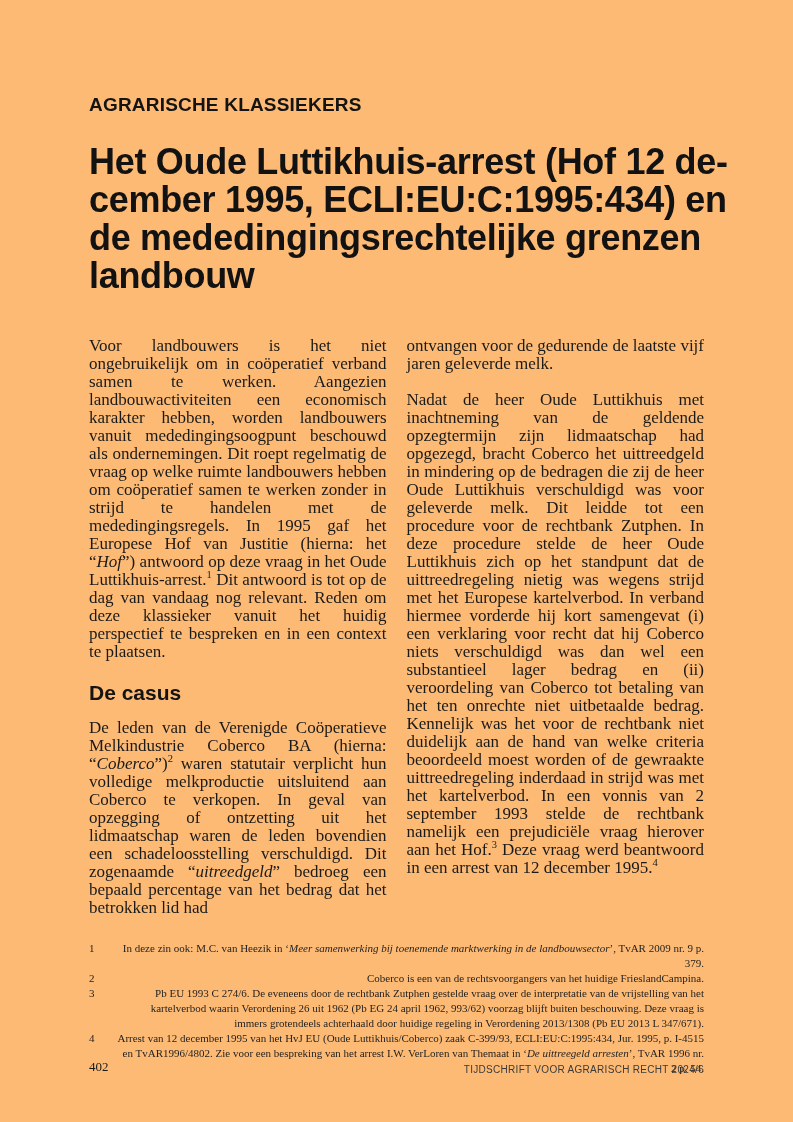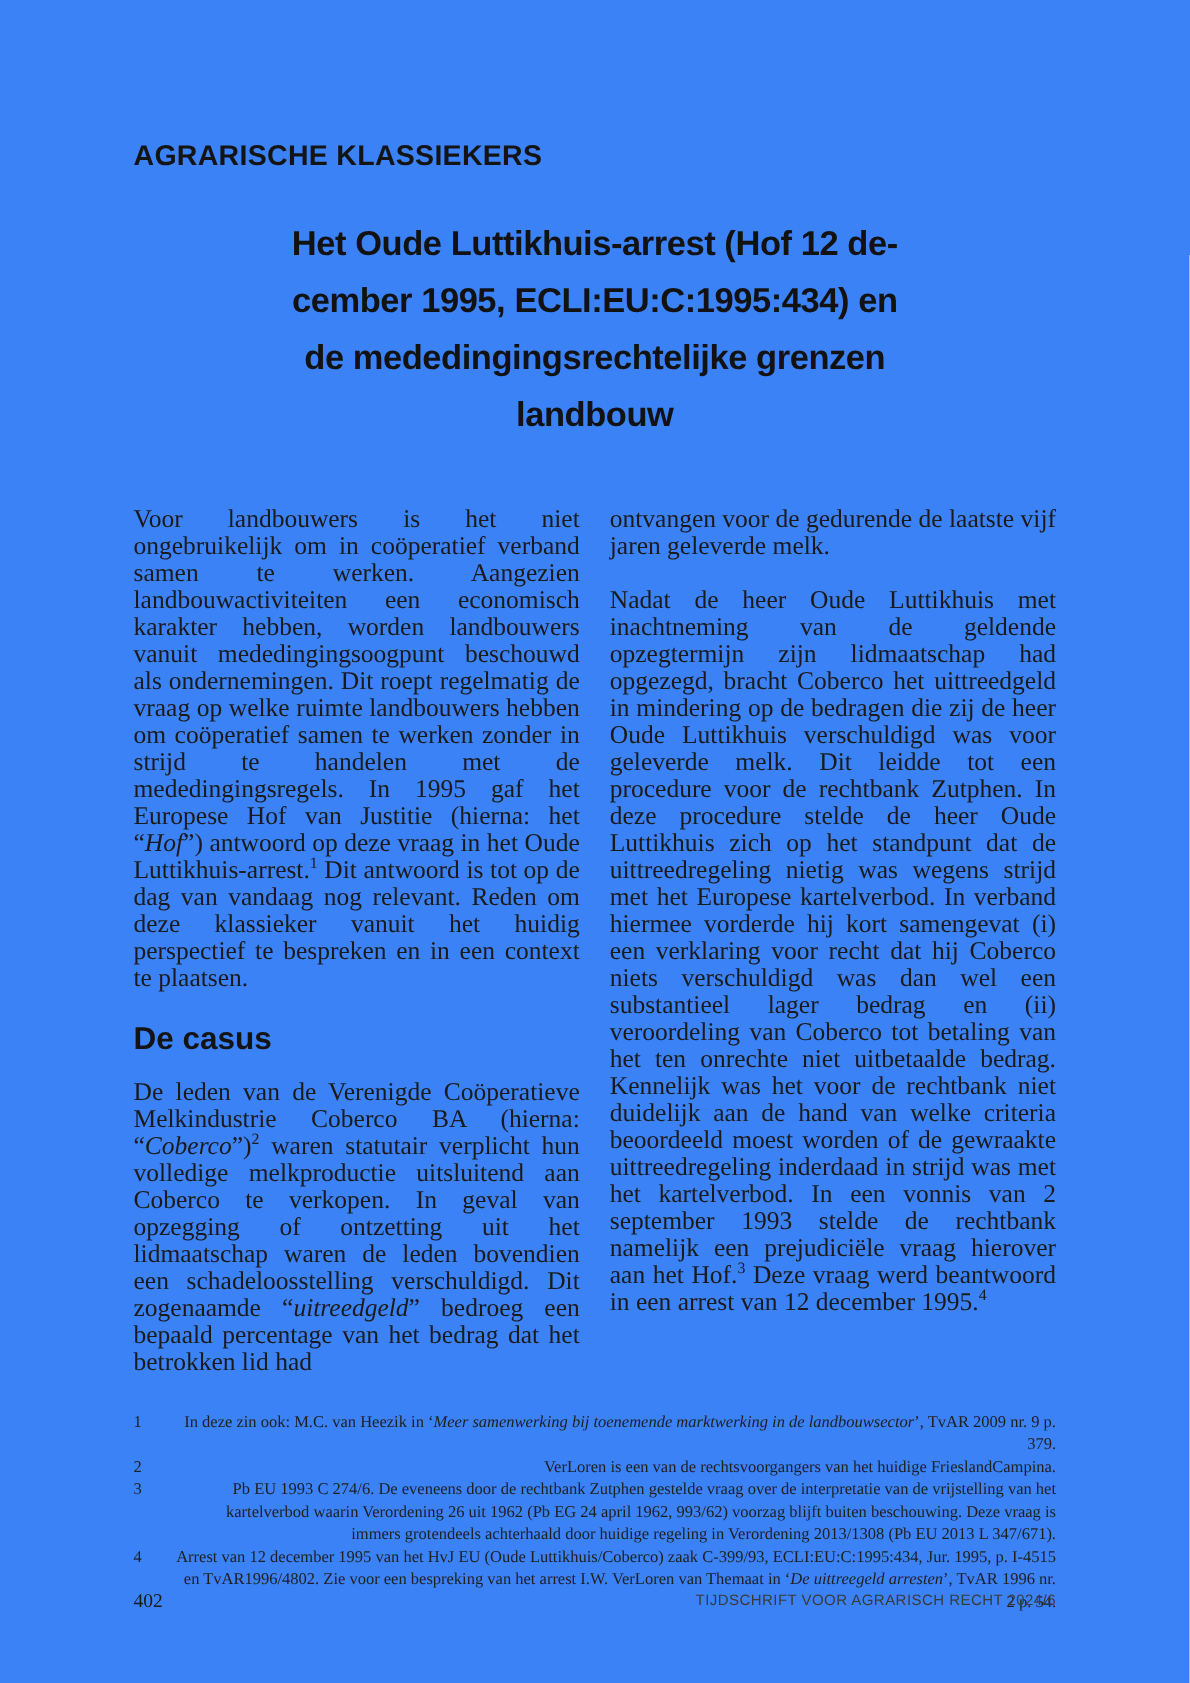--- a/index.html
+++ b/index.html
@@ -1,42 +1,41 @@
 <!DOCTYPE html>
 <html lang="nl"><head>
 <meta charset="utf-8">
 <style>
   html, body { margin: 0; padding: 0; background: #e8e8e8; }
   .page {
     position: relative;
     width: 793px;
     height: 1122px;
     margin: 0 auto;
-    background: #3b82f6;
+    background: #fdba74;
     color: #161616;
     overflow: hidden;
   }
   .content { padding: 94px 89px 0 89px; }
 
   .kicker {
     font-family: "Liberation Sans", sans-serif;
     font-weight: 700;
     font-size: 19px;
     letter-spacing: 0.2px;
     color: #141414;
   }
   .title {
     margin: 27px 0 0 0;
     font-family: "Liberation Sans", sans-serif;
     font-weight: 700;
-    font-size: 23px;
+    font-size: 36px;
     line-height: 38px;
     letter-spacing: -0.3px;
     color: #121212;
-    text-align: center;
   }
   .title .title-line { white-space: nowrap; }
   .author {
     margin-top: 15px;
     font-family: "Liberation Serif", serif;
     font-size: 15px;
     color: #222;
   }
   .columns {
     margin-top: 42px;
@@ -75,21 +74,21 @@
   .fn { display: grid; grid-template-columns: 28px 1fr; }
   .fn-text { text-align: right; }
   .fn-text i { font-style: italic; }
   .footer {
     position: absolute;
     left: 89px;
     right: 89px;
     top: 1059px;
     display: flex;
     justify-content: space-between;
-    align-items: center;
+    align-items: flex-end;
   }
   .page-num {
     font-family: "Liberation Serif", serif;
     font-size: 13px;
     color: #1a1a1a;
   }
   .journal {
     font-family: "Liberation Sans", sans-serif;
     font-size: 10px;
     letter-spacing: 0.3px;
@@ -125,21 +124,21 @@
     </div>
   </div>
 
   <div class="footnotes">
     <div class="fn">
       <span class="fn-num">1</span>
       <span class="fn-text"><span>In deze zin ook: M.C. van Heezik in ‘</span><i>Meer samenwerking bij toenemende marktwerking in de landbouwsector</i><span>’, TvAR 2009 nr. 9 p. 379.</span></span>
     </div>
     <div class="fn">
       <span class="fn-num">2</span>
-      <span class="fn-text"><span>VerLoren is een van de rechtsvoorgangers van het huidige FrieslandCampina.</span></span>
+      <span class="fn-text"><span>Coberco is een van de rechtsvoorgangers van het huidige FrieslandCampina.</span></span>
     </div>
     <div class="fn">
       <span class="fn-num">3</span>
       <span class="fn-text"><span>Pb EU 1993 C 274/6. De eveneens door de rechtbank Zutphen gestelde vraag over de interpretatie van de vrijstelling van het kartelverbod waarin Verordening 26 uit 1962 (Pb EG 24 april 1962, 993/62) voorzag blijft buiten beschouwing. Deze vraag is immers grotendeels achterhaald door huidige regeling in Verordening 2013/1308 (Pb EU 2013 L 347/671).</span></span>
     </div>
     <div class="fn">
       <span class="fn-num">4</span>
       <span class="fn-text"><span>Arrest van 12 december 1995 van het HvJ EU (Oude Luttikhuis/Coberco) zaak C-399/93, ECLI:EU:C:1995:434, Jur. 1995, p. I-4515 en TvAR1996/4802. Zie voor een bespreking van het arrest I.W. VerLoren van Themaat in ‘</span><i>De uittreegeld arresten</i><span>’, TvAR 1996 nr. 2 p. 54.</span></span>
     </div>
   </div>

